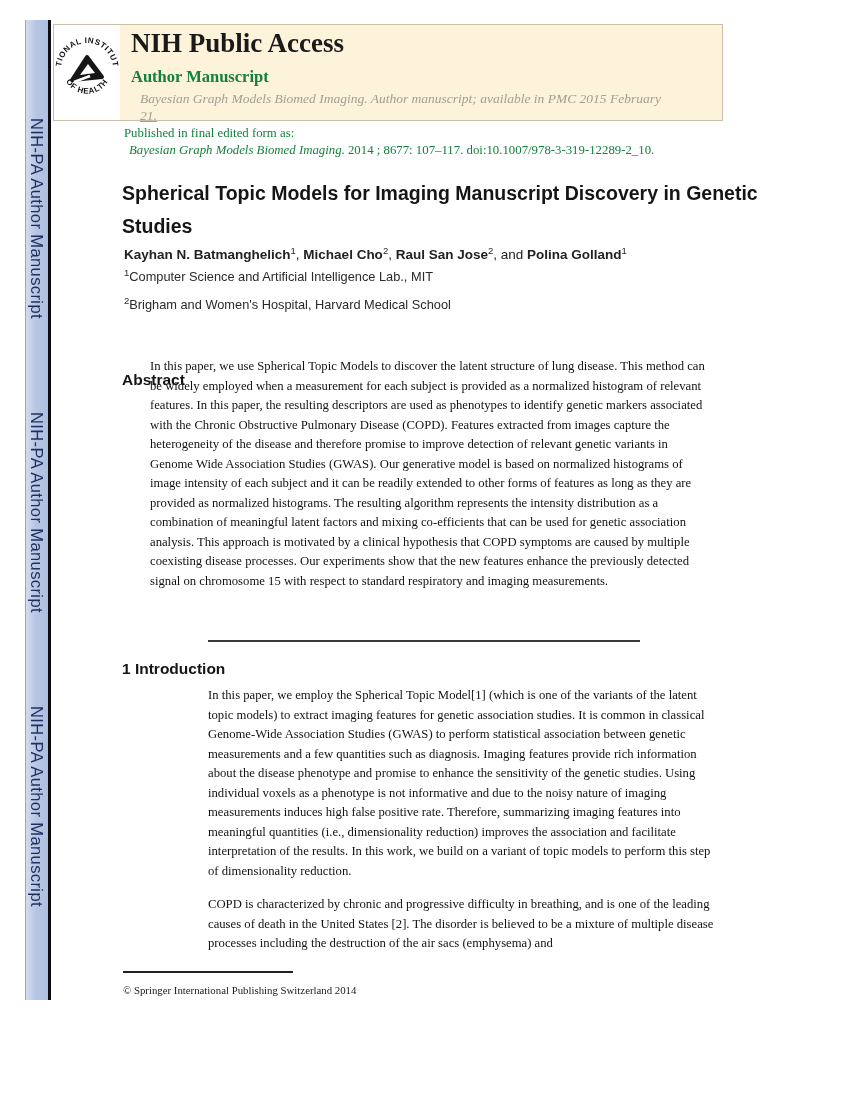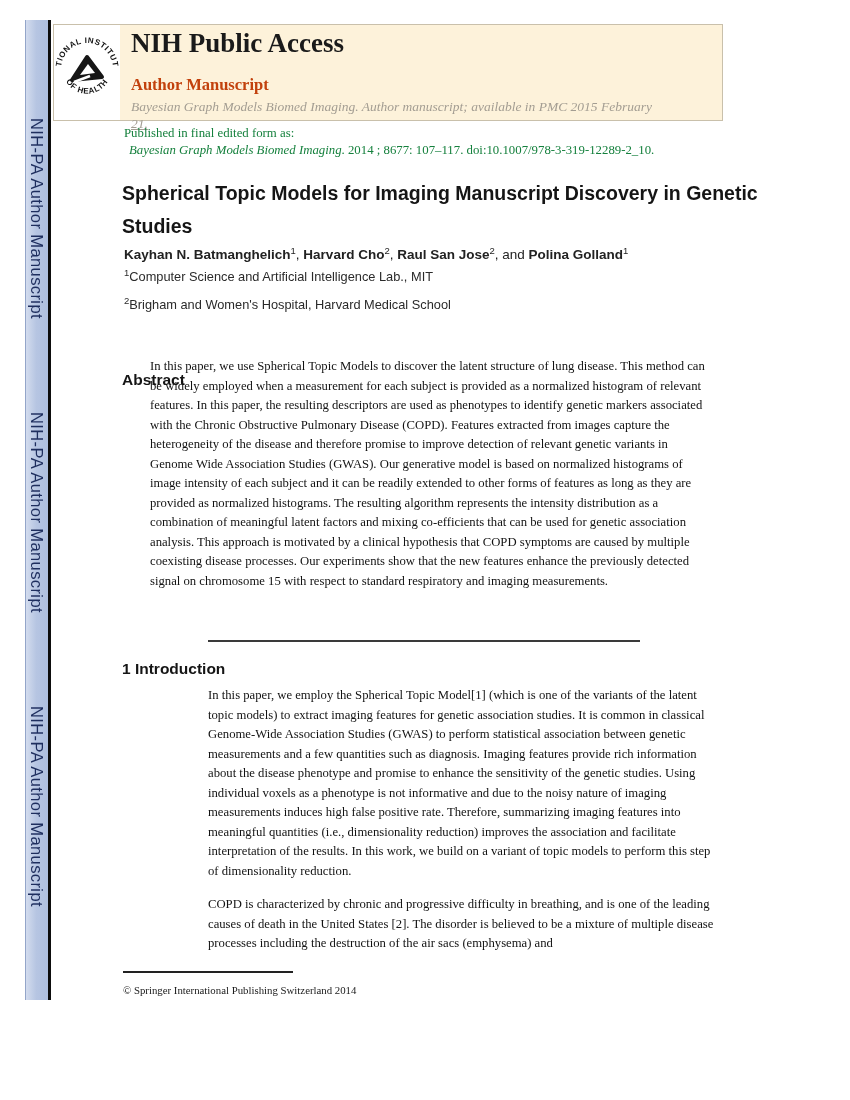--- a/index.html
+++ b/index.html
@@ -18,23 +18,23 @@
   .side-label.p1{top:112px;} .side-label.p2{top:406px;} .side-label.p3{top:700px;}
 
   
   .banner{position:absolute;left:53px;top:24px;width:670px;height:97px;
       background:#fdf2da;border:1px solid #c9c0ab;box-sizing:border-box;display:flex;}
   .logo-box{width:66px;height:100%;background:#ffffff;flex:0 0 auto;}
   .banner-text{padding:3px 26px 0 11px;flex:1;}
   .banner-title{font-family:"Liberation Serif",serif;font-weight:bold;font-size:27px;
       color:#1a1a1a;line-height:31px;}
   .banner-sub{font-family:"Liberation Serif",serif;font-weight:bold;font-size:16.5px;
-      color:#c2410c;line-height:20px;margin-top:16px;}
+      color:#15803d;line-height:20px;margin-top:8px;}
   .banner-cite{font-family:"Liberation Serif",serif;font-style:italic;font-size:13.5px;
-      color:#a39d92;line-height:17px;margin-top:3px;}
+      color:#a39d92;line-height:17px;margin-top:3px;margin-left:9px;}
   .banner-cite .u{text-decoration:underline;}
 
   
   .published{position:absolute;left:124px;top:126px;font-size:12.8px;line-height:15px;color:#15803d;}
   .published .cite{margin-left:5px;margin-top:2px;}
   .published .jrnl{font-style:italic;}
 
   
   .art-title{position:absolute;left:122px;top:177px;width:640px;
       font-family:"Liberation Sans",sans-serif;font-weight:bold;font-size:19.5px;
@@ -100,21 +100,21 @@
   </div>
 
   <div class="published">
     <div>Published in final edited form as:</div>
     <div class="cite">
       <span class="jrnl">Bayesian Graph Models Biomed Imaging</span><span>. 2014 ; 8677: 107–117. doi:10.1007/978-3-319-12289-2_10.</span>
     </div>
   </div>
 
   <div class="art-title">Spherical Topic Models for Imaging Manuscript Discovery in Genetic Studies</div>
-  <div class="authors"><b>Kayhan N. Batmanghelich</b><sup>1</sup>, <b>Harvard Cho</b><sup>2</sup>, <b>Raul San Jose</b><sup>2</sup>, and <b>Polina Golland</b><sup>1</sup></div>
+  <div class="authors"><b>Kayhan N. Batmanghelich</b><sup>1</sup>, <b>Michael Cho</b><sup>2</sup>, <b>Raul San Jose</b><sup>2</sup>, and <b>Polina Golland</b><sup>1</sup></div>
   <div class="affiliations">
       <div class="affiliation"><sup>1</sup>Computer Science and Artificial Intelligence Lab., MIT</div>
       <div class="affiliation"><sup>2</sup>Brigham and Women's Hospital, Harvard Medical School</div>
     </div>
 
   <div class="sec-head" id="abstract-head">Abstract</div>
   <div class="body-text" id="abstract-body">In this paper, we use Spherical Topic Models to discover the latent structure of lung disease. This method can be widely employed when a measurement for each subject is provided as a normalized histogram of relevant features. In this paper, the resulting descriptors are used as phenotypes to identify genetic markers associated with the Chronic Obstructive Pulmonary Disease (COPD). Features extracted from images capture the heterogeneity of the disease and therefore promise to improve detection of relevant genetic variants in Genome Wide Association Studies (GWAS). Our generative model is based on normalized histograms of image intensity of each subject and it can be readily extended to other forms of features as long as they are provided as normalized histograms. The resulting algorithm represents the intensity distribution as a combination of meaningful latent factors and mixing co-efficients that can be used for genetic association analysis. This approach is motivated by a clinical hypothesis that COPD symptoms are caused by multiple coexisting disease processes. Our experiments show that the new features enhance the previously detected signal on chromosome 15 with respect to standard respiratory and imaging measurements.</div>
   <div class="abs-divider"></div>
 
   <div class="sec-head" id="intro-head">1 Introduction</div>

